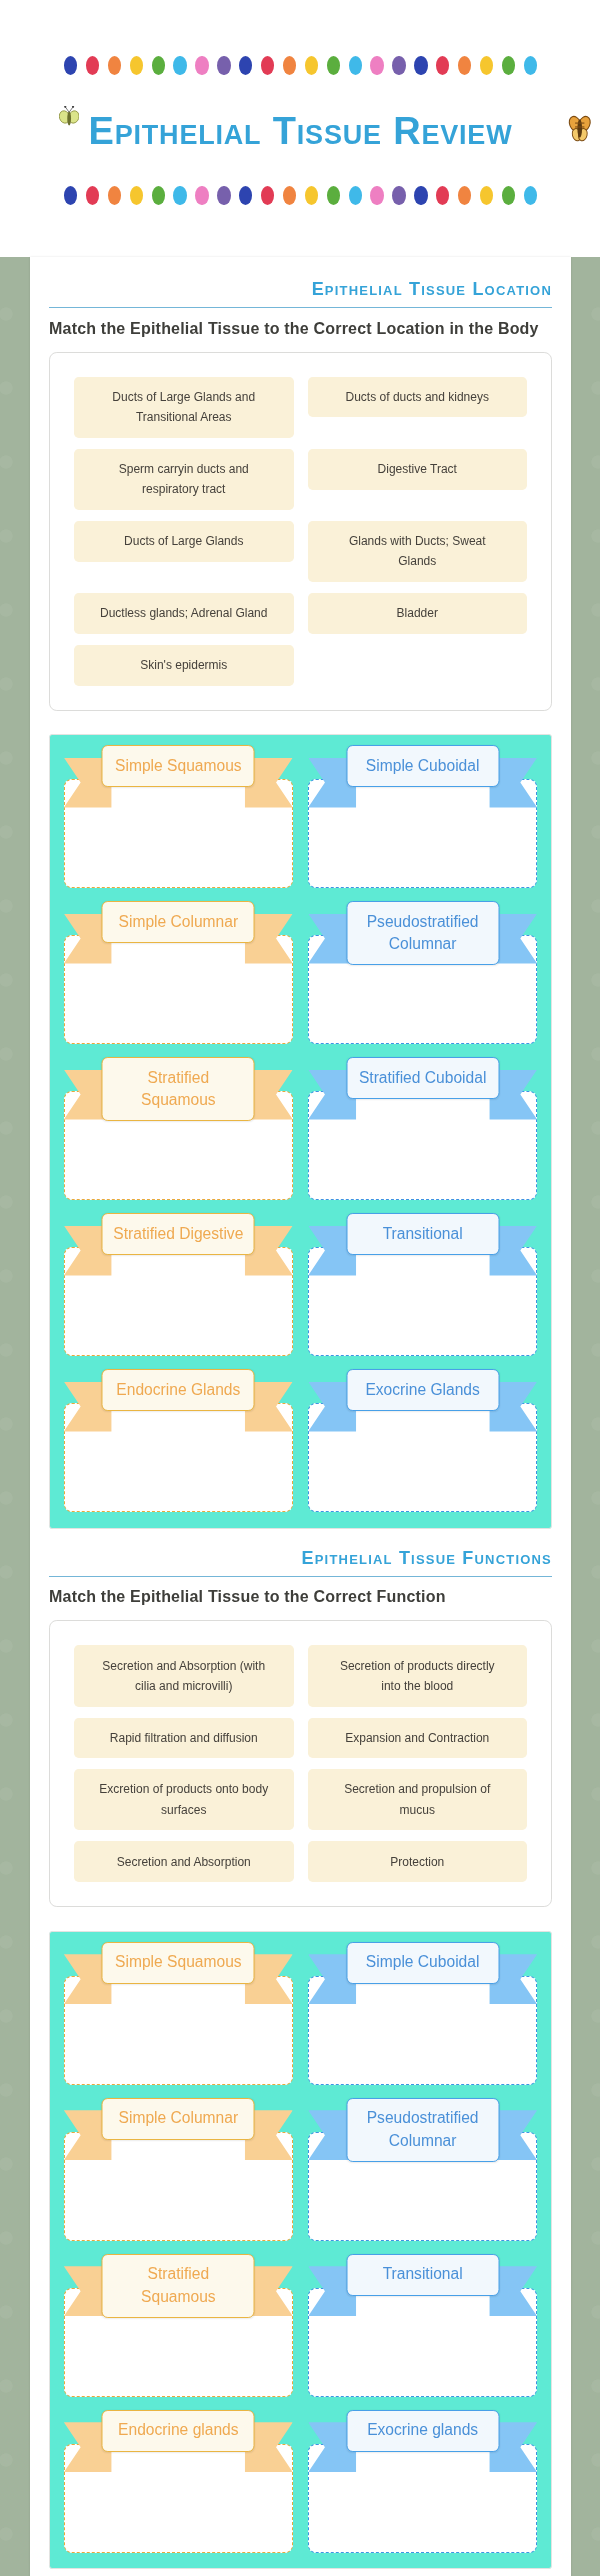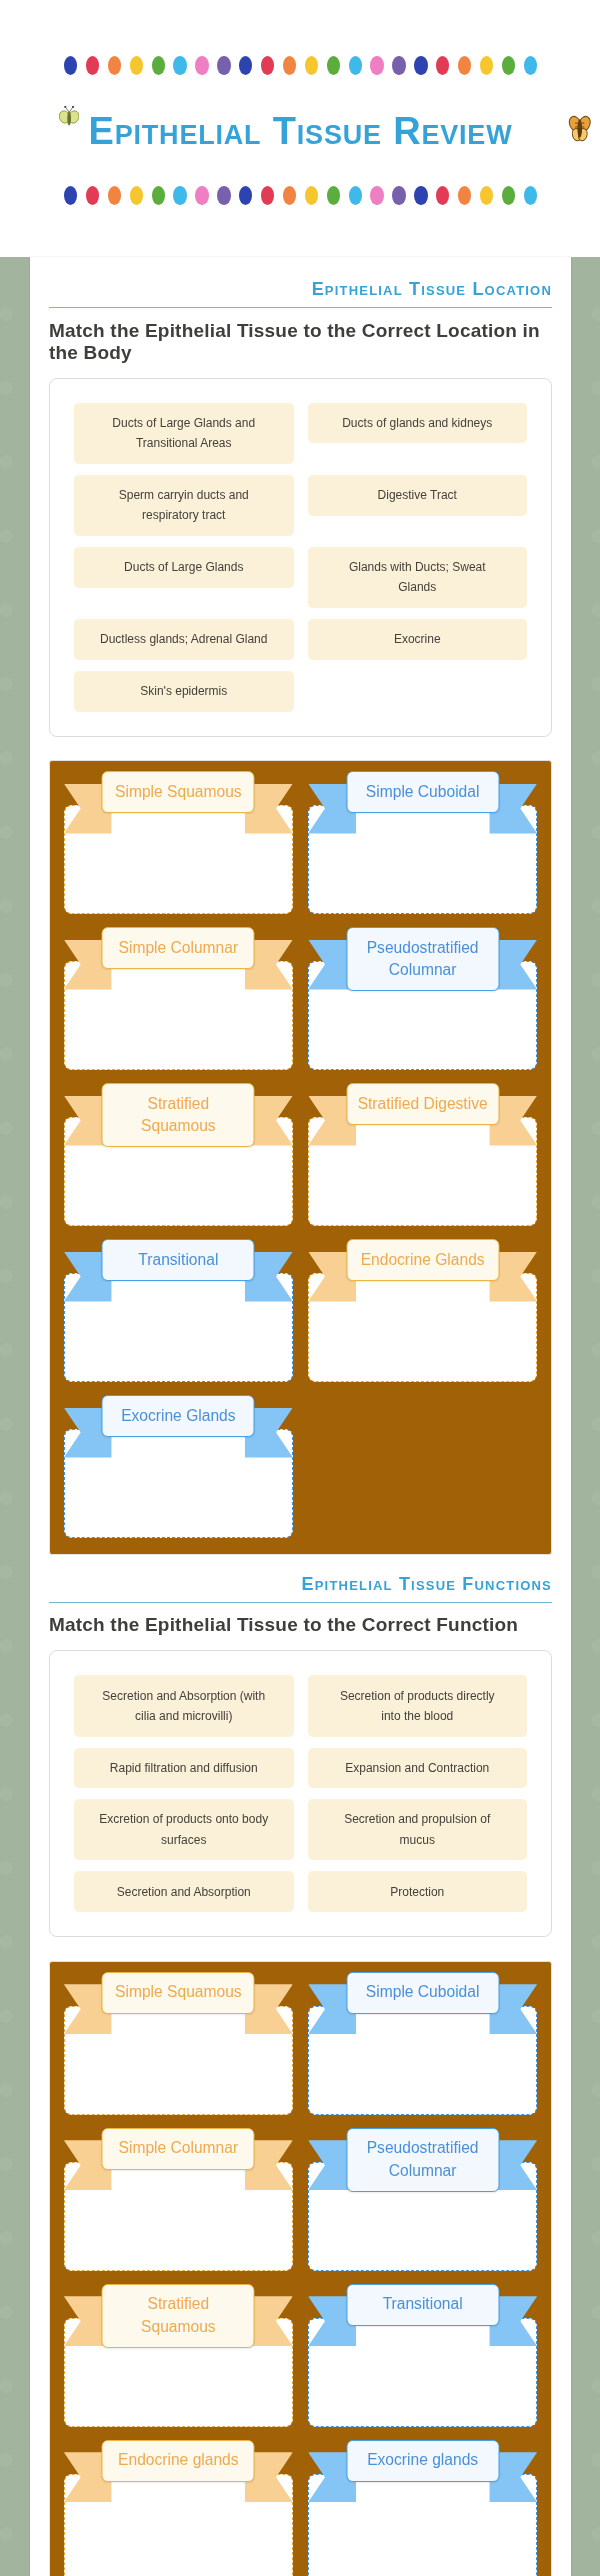--- a/index.html
+++ b/index.html
@@ -67,21 +67,21 @@
     color: var(--accent, #35a0d4);
     text-align: right;
   }
   .section-rule {
     border: none;
     border-top: 0.8px solid #74b6d8;
     margin: 7px 0 11.7px 0;
   }
   .instruction {
     color: #3e3e3a;
-    font-size: 19px;
+    font-size: 16px;
     font-weight: 700;
     letter-spacing: 0.2px;
     margin-bottom: 14px;
   }
 
   
   .tiles-box {
     border: 0.8px solid #dcdcda;
     border-radius: 7.8px;
     background: #fff;
@@ -100,21 +100,21 @@
     padding: 10.2px 22px;
     text-align: center;
     color: #45413b;
     font-size: 12px;
     line-height: 1.7;
     cursor: grab;
   }
 
   
   .drop-area {
-    background: #a16207;
+    background: #5eead4;
     border: 0.8px solid #e3e3e1;
     border-radius: 3.1px;
     padding: 44px 14px 15.6px 14px;
   }
   .zones-grid {
     display: grid;
     grid-template-columns: 1fr 1fr;
     column-gap: 15.6px;
     row-gap: 47px;
   }
@@ -254,27 +254,27 @@
 
 <div class="card">
 
   <div class="section">
     <h2 class="section-title">Epithelial Tissue Location</h2>
     <hr class="section-rule">
     <p class="instruction">Match the Epithelial Tissue to the Correct Location in the Body</p>
     <div class="tiles-box">
       <div class="tiles-grid">
           <div class="tile">Ducts of Large Glands and Transitional Areas</div>
-          <div class="tile">Ducts of glands and kidneys</div>
+          <div class="tile">Ducts of ducts and kidneys</div>
           <div class="tile">Sperm carryin ducts and respiratory tract</div>
           <div class="tile">Digestive Tract</div>
           <div class="tile">Ducts of Large Glands</div>
           <div class="tile">Glands with Ducts; Sweat Glands</div>
           <div class="tile">Ductless glands; Adrenal Gland</div>
-          <div class="tile">Exocrine</div>
+          <div class="tile">Bladder</div>
           <div class="tile">Skin's epidermis</div>
         </div>
     </div>
     <div class="drop-area">
       <div class="zones-grid">
           <div class="zone orange">
     <div class="ribbon">
       <span class="tail left"></span>
       <span class="tail right"></span>
       <div class="ribbon-center">
@@ -312,20 +312,30 @@
       </div>
     </div>
     <div class="zone-box"></div>
   </div>
           <div class="zone orange">
     <div class="ribbon">
       <span class="tail left"></span>
       <span class="tail right"></span>
       <div class="ribbon-center">
         <span class="ribbon-label">Stratified Squamous</span>
+      </div>
+    </div>
+    <div class="zone-box"></div>
+  </div>
+          <div class="zone blue">
+    <div class="ribbon">
+      <span class="tail left"></span>
+      <span class="tail right"></span>
+      <div class="ribbon-center">
+        <span class="ribbon-label">Stratified Cuboidal</span>
       </div>
     </div>
     <div class="zone-box"></div>
   </div>
           <div class="zone orange">
     <div class="ribbon">
       <span class="tail left"></span>
       <span class="tail right"></span>
       <div class="ribbon-center">
         <span class="ribbon-label">Stratified Digestive</span>

